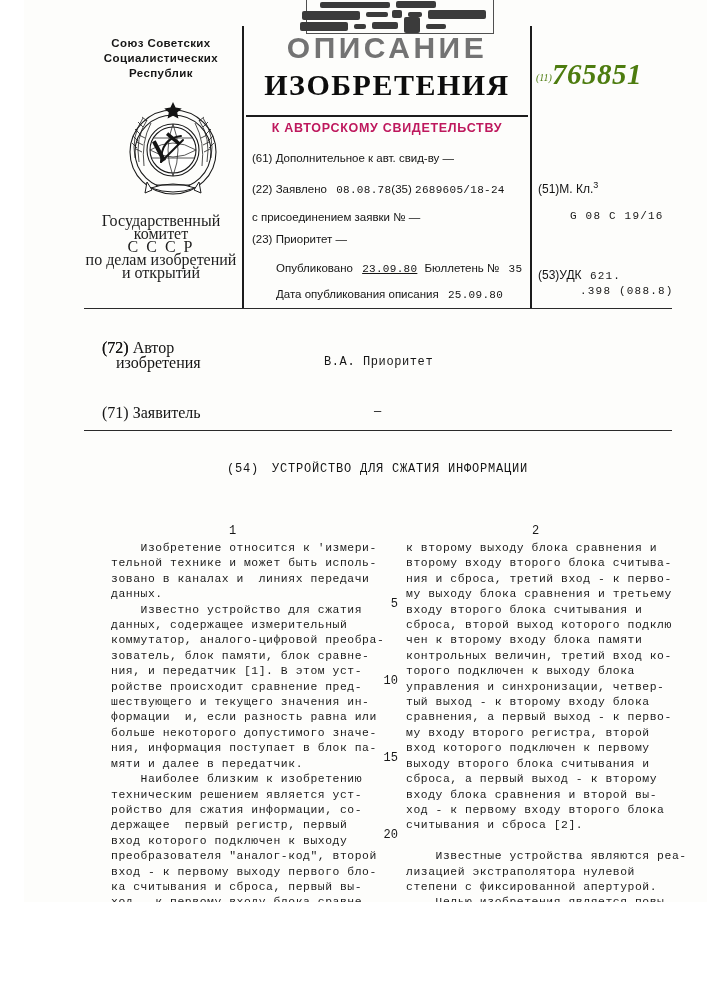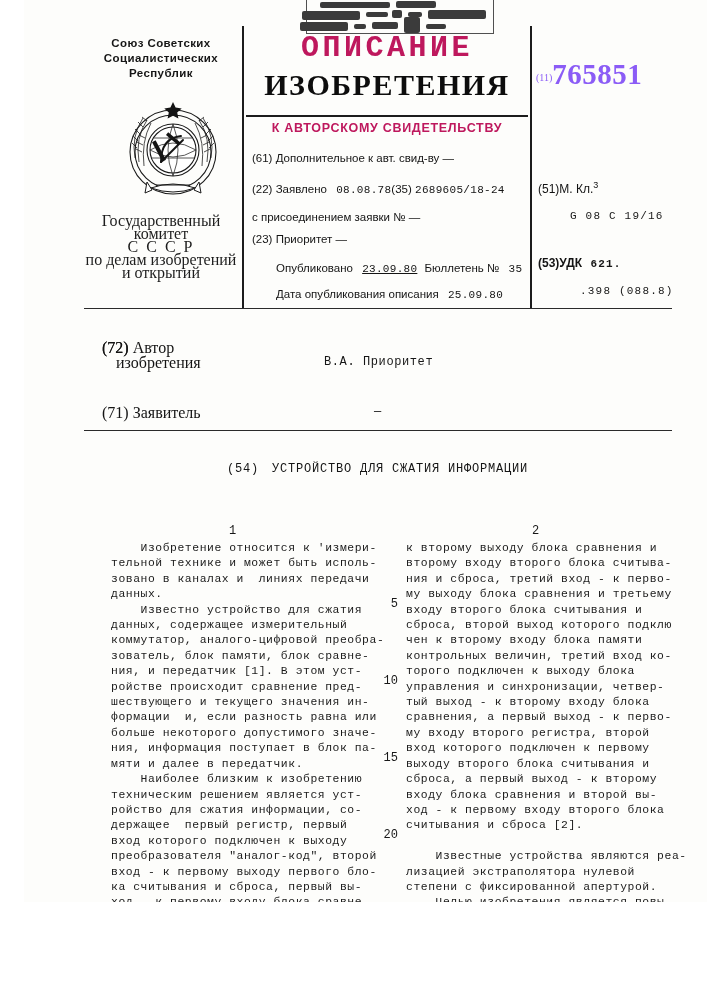--- a/index.html
+++ b/index.html
@@ -86,26 +86,26 @@
   #committee .cc { letter-spacing: 2px; }
 
   
   #title-main {
     position: absolute;
     left: 222px; top: 30px;
     width: 282px;
     text-align: center;
   }
   #title-main .l1 {
-    font-family: Liberation Mono, monospace;
+    font-family: Liberation Sans, sans-serif;
     font-size: 30px;
     font-weight: 700;
     letter-spacing: 3.5px;
     line-height: 36px;
-    color: #be185d;
+    color: #737373;
   }
   #title-main .l2 {
     font-family: "Liberation Serif", serif;
     font-size: 30px;
     font-weight: 700;
     letter-spacing: 1.5px;
     line-height: 38px;
     color: #0d0d0d;
   }
   #title-sub {
@@ -118,22 +118,23 @@
     font-weight: 700;
     letter-spacing: .7px;
     color: #be185d;
   }
 
   
   #patent-no {
     position: absolute;
     left: 512px; top: 58px;
     font-family: "Liberation Serif", serif;
-    color: #8b5cf6;
-    white-space: nowrap;
+    color: #4d7c0f;
+    white-space: nowrap;
+    font-style: italic;
   }
   #patent-no .code {
     font-size: 10px;
     vertical-align: 3px;
     letter-spacing: 0;
   }
   #patent-no .num {
     font-size: 29px;
     font-weight: 700;
     letter-spacing: .5px;
@@ -382,21 +383,21 @@
   <div class="bib indent" style="top:288px;">
     <span>Дата опубликования описания</span>
     <span class="mono" style="margin-left:6px;">25.09.80</span>
   </div>
 
   <div class="code-blk" style="left:514px; top:180px;">
     <span>(51)</span><span>М. Кл.</span><span class="sup">3</span>
   </div>
   <div class="code-val" style="left:546px; top:210px;">G 08 C 19/16</div>
 
-  <div class="code-blk" style="left:514px; top:256px;font-weight:bold;">
+  <div class="code-blk" style="left:514px; top:268px;">
     <span>(53)</span><span>УДК</span>
     <span class="code-val" style="position:static; margin-left:5px;">621.</span>
   </div>
   <div class="code-val" style="left:556px; top:285px;">.398 (088.8)</div>
 
   <div class="field-label" style="left:78px; top:340px;">(72) Автор</div>
   <div class="field-label" style="left:92px; top:355px;">изобретения</div>
   <div class="field-label" style="left:78px; top:340px; width:0; overflow:visible;">(72) </div>
   <div class="field-value" style="left:300px; top:355px;">В.А. Приоритет</div>
 

